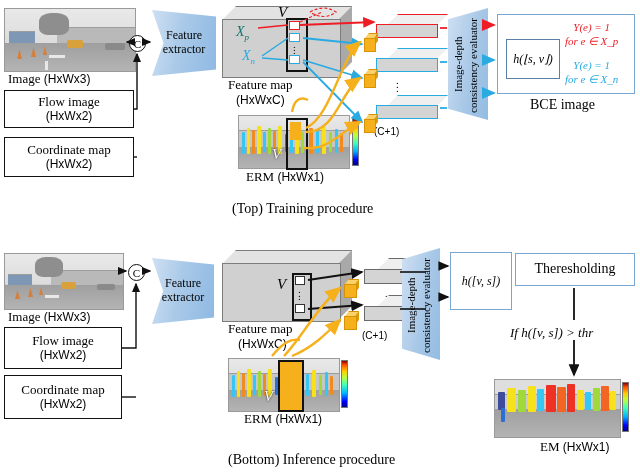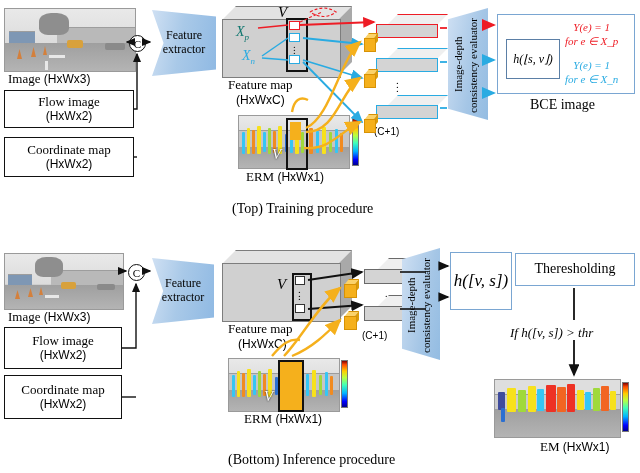--- a/index.html
+++ b/index.html
@@ -343,21 +343,21 @@
        clip-path:polygon(5px 0,5px 9px,0 15px,0 6px);"></div>
   <div class="ycube" style="left:344px;top:316px;width:11px;height:12px;"></div>
 </div>
 
 <div class="trapz abs" style="left:402px;top:248px;width:38px;height:112px;">
   <div class="vert abs" style="left:3px;top:8px;height:98px;font-size:11px;">Image-depth</div>
   <div class="vert abs" style="left:18px;top:6px;height:104px;font-size:11px;">consistency evaluator</div>
 </div>
 
 <div class="bluebox abs" style="left:450px;top:252px;width:62px;height:58px;display:flex;align-items:center;justify-content:center;">
-  <span class="mathi" style="font-size:17px;">h([v, s])</span>
+  <span class="mathi" style="font-size:12px;">h([v, s])</span>
 </div>
 
 <div class="bluebox abs" style="left:515px;top:253px;width:120px;height:33px;display:flex;align-items:center;justify-content:center;">
   <span class="lbl" style="font-size:14px;">Theresholding</span>
 </div>
 
 <div class="abs mathi" style="left:510px;top:325px;font-size:13px;">If h([v, s]) &gt; thr</div>
 
 <div class="photo abs" style="left:494px;top:379px;width:125px;height:57px;">
   <div class="sky" style="height:25px;background:#dedede;"></div>

